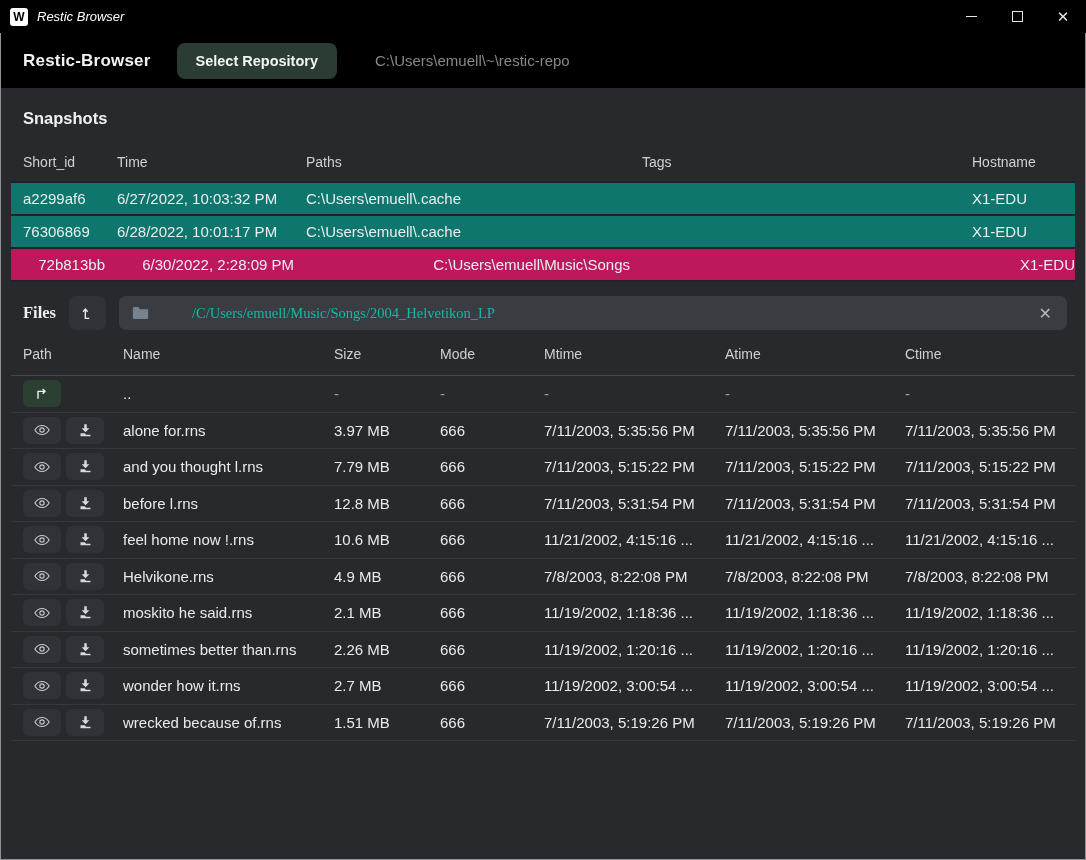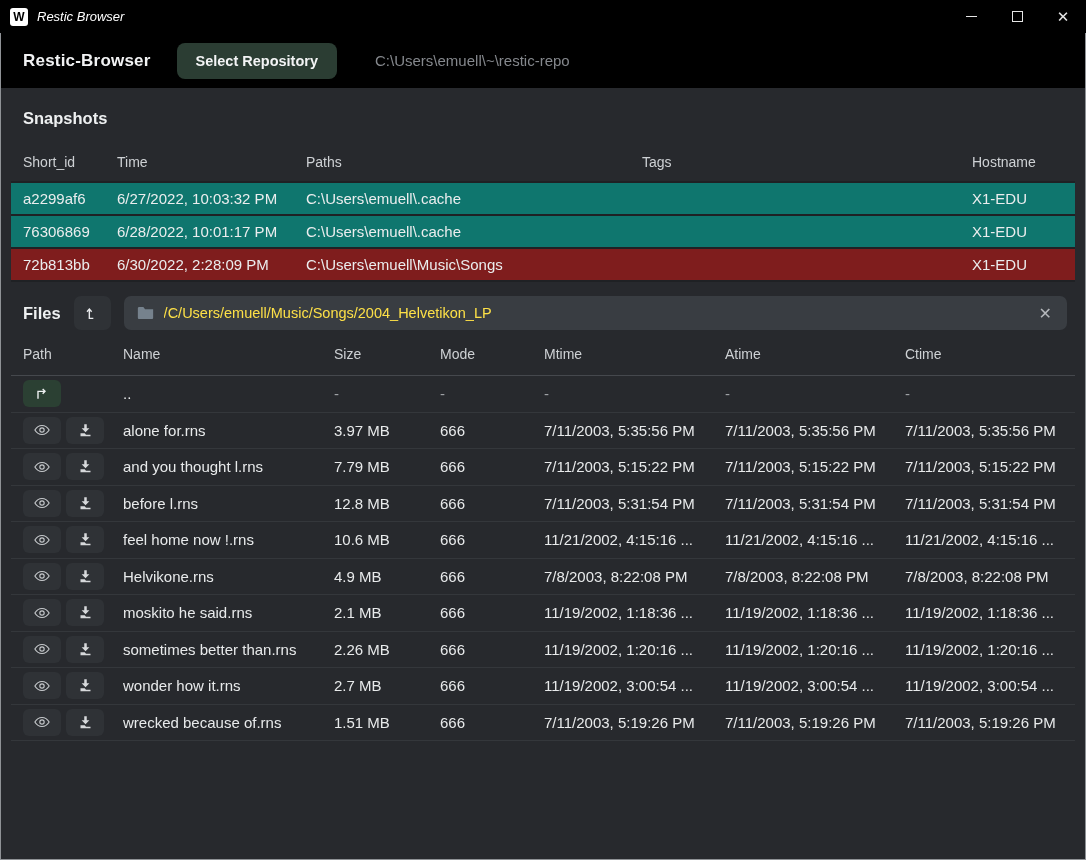--- a/index.html
+++ b/index.html
@@ -36,29 +36,29 @@
   .snapshots-heading { padding:21px 22px 15px 22px; }
 
   
   .snap-table { margin:0 10px; }
   .snap-grid { display:grid; grid-template-columns:94px 189px 336px 330px 1fr; align-items:center; }
   .snap-head { height:40px; border-bottom:2px solid #1f2124; }
   .snap-head .cell { color:#ced1d4; font-size:14px; }
   .cell { padding-left:12px; white-space:nowrap; overflow:hidden; text-overflow:ellipsis; }
   .snap-row { height:33px; background:#0f766e; border-bottom:2px solid #1f2124; cursor:pointer; }
   .snap-row .cell { color:#ebedee; font-size:15px; }
-  .snap-row.selected { background:#7f1d1d; }
-
-  
-  .files-bar { display:flex; align-items:center; padding:14px 18px 0 22px; gap:13px; }
+  .snap-row.selected { background:#be185d;text-align:right; }
+
+  
+  .files-bar { display:flex; align-items:center; padding:14px 18px 0 22px; gap:13px;font-family:Liberation Serif, serif; }
   .updir-btn { width:37px; height:34px; background:#2f3236; border:none; border-radius:7px;
                display:flex; align-items:center; justify-content:center; cursor:pointer; flex:0 0 auto; }
   .path-bar { flex:1; height:34px; background:#393d42; border-radius:7px; display:flex;
               align-items:center; padding:0 13px; gap:10px; cursor:text; }
-  .path-text { color:#fde047; font-size:14.5px; white-space:nowrap; overflow:hidden; }
+  .path-text { color:#14b8a6; font-size:14.5px; white-space:nowrap; overflow:hidden;margin-left:33px; }
   .clear-x { margin-left:auto; color:#b4b7bb; font-size:16px; cursor:pointer; padding:0 2px; }
 
   
   .files-table { margin:2px 10px 0 10px; }
   .file-grid { display:grid; grid-template-columns:100px 211px 106px 104px 181px 180px 1fr; align-items:center; }
   .file-head { height:44px; border-bottom:1px solid #45484d; }
   .file-head .cell { color:#ced1d4; font-size:14px; }
   .file-row { height:36.5px; border-bottom:1px solid #34373b; }
   .file-row .cell { color:#e8eaeb; font-size:15px; }
   .actions { display:flex; gap:5px; padding-left:12px; }

